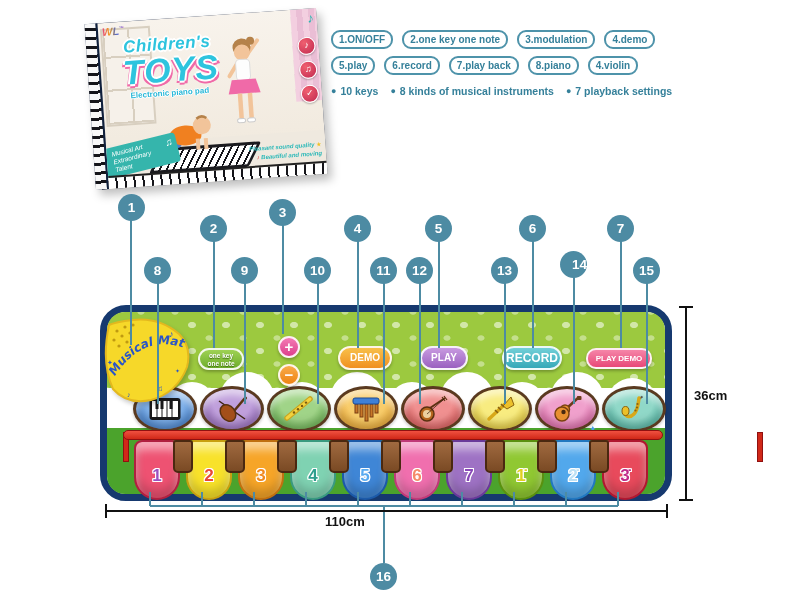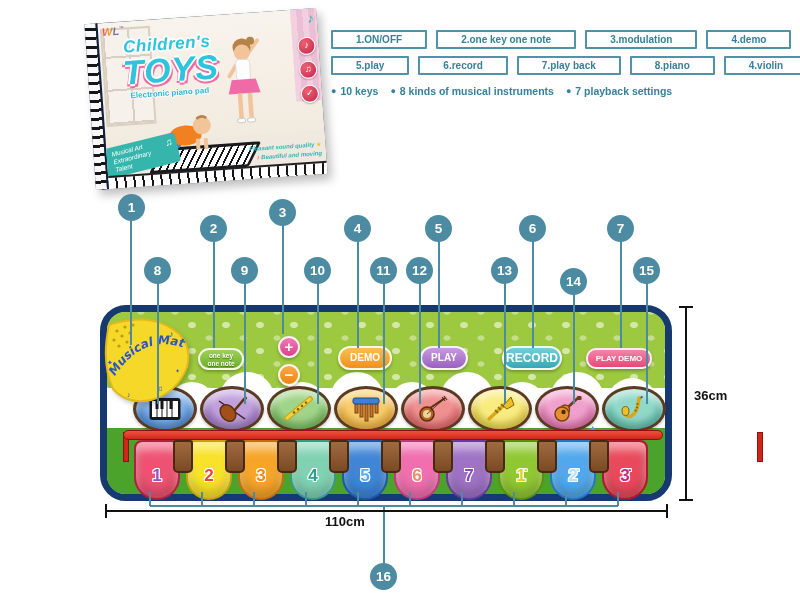--- a/index.html
+++ b/index.html
@@ -51,21 +51,21 @@
   .keys-strip { position:absolute; left:0; right:0; bottom:0; height:13px;
     background:repeating-linear-gradient(90deg,#fff 0 7px,#15151a 7px 9px); border-top:2px solid #222; }
   .tagline { position:absolute; right:4px; bottom:16px; text-align:right; font-size:6px; font-weight:bold;
     font-style:italic; color:#2ab8b8; line-height:1.5; }
   .tagline .star { color:#f0c020; font-style:normal; }
   .tagline .tnote { color:#e04040; font-style:normal; }
 
   
   .features { position:absolute; left:331px; top:30px; width:378px; }
   .pill-row { display:flex; gap:9px; margin-bottom:7px; }
-  .pill { border:2px solid #4e93aa; border-radius:1px; padding:2px 23px; color:#35809a;
+  .pill { border:2px solid #4e93aa; border-radius:9px; padding:2px 6px; color:#35809a;
     font-size:10px; font-weight:bold; white-space:nowrap; background:#fff; }
   .bullets { display:flex; gap:12px; margin-top:10px; align-items:center; }
   .bullet-item { display:flex; gap:4px; align-items:center; color:#35809a; font-size:10.5px; font-weight:bold; }
   .bullet-dot { font-size:9px; }
 
   
   .mat { position:absolute; left:100px; top:305px; width:572px; height:196px;
     border:7px solid #16396f; border-radius:26px; background:#fff; }
   .mat-top { position:absolute; left:0; top:0; width:558px; height:76px; margin:0;
     border-radius:18px 18px 0 0; background:
@@ -411,20 +411,20 @@
   <div class="callout" style="left:344px;top:215px;">4</div>
   <div class="callout" style="left:425px;top:215px;">5</div>
   <div class="callout" style="left:519px;top:215px;">6</div>
   <div class="callout" style="left:607px;top:215px;">7</div>
   <div class="callout" style="left:144px;top:257px;">8</div>
   <div class="callout" style="left:231px;top:257px;">9</div>
   <div class="callout" style="left:304px;top:257px;">10</div>
   <div class="callout" style="left:370px;top:257px;">11</div>
   <div class="callout" style="left:406px;top:257px;">12</div>
   <div class="callout" style="left:491px;top:257px;">13</div>
-  <div class="callout" style="left:560px;top:268px;">14</div>
+  <div class="callout" style="left:560px;top:251px;text-align:right;">14</div>
   <div class="callout" style="left:633px;top:257px;">15</div>
   <div class="callout" style="left:370px;top:563px;">16</div>
 
   <div class="dim-label" style="left:694px;top:388px;">36cm</div>
   <div class="dim-label" style="left:310px;top:514px;width:70px;text-align:center;">110cm</div>
 
 </div>
 
 </body></html>

